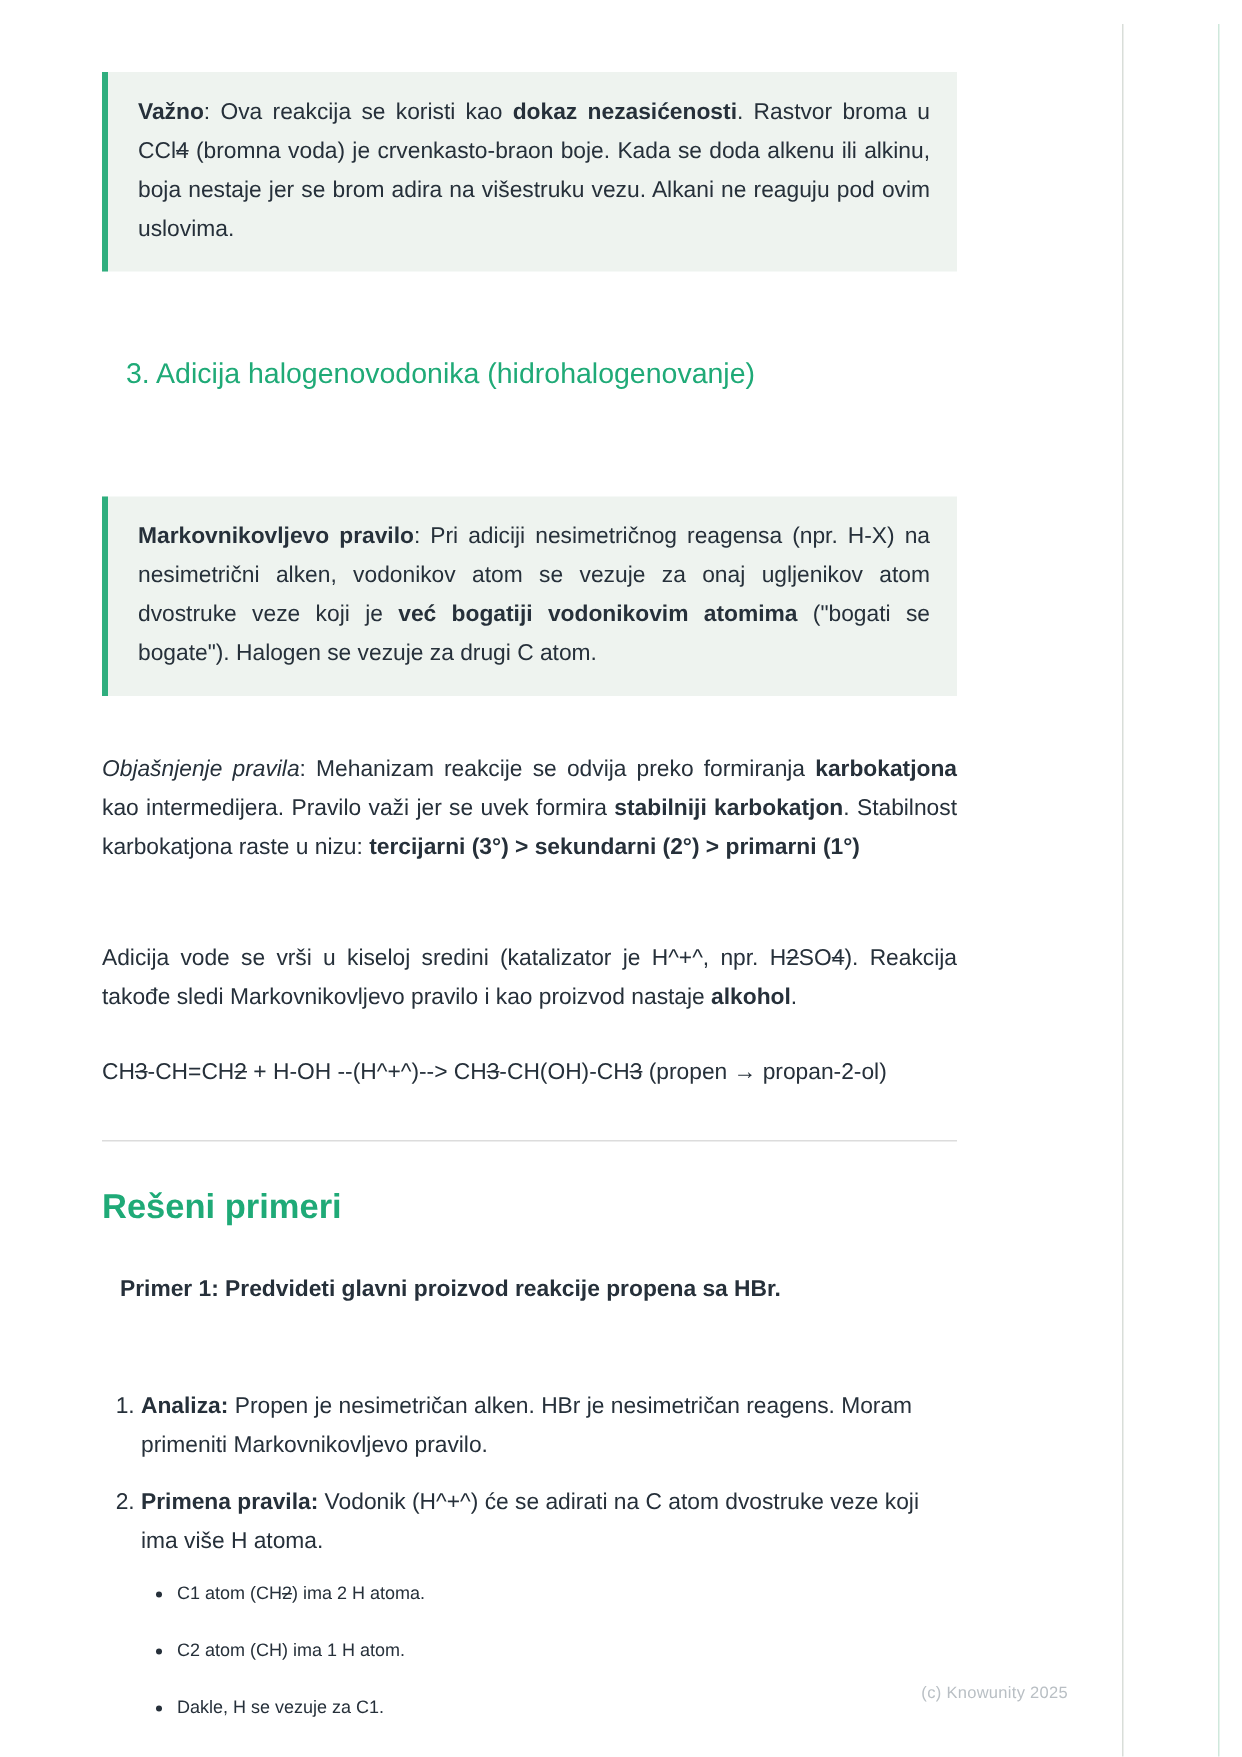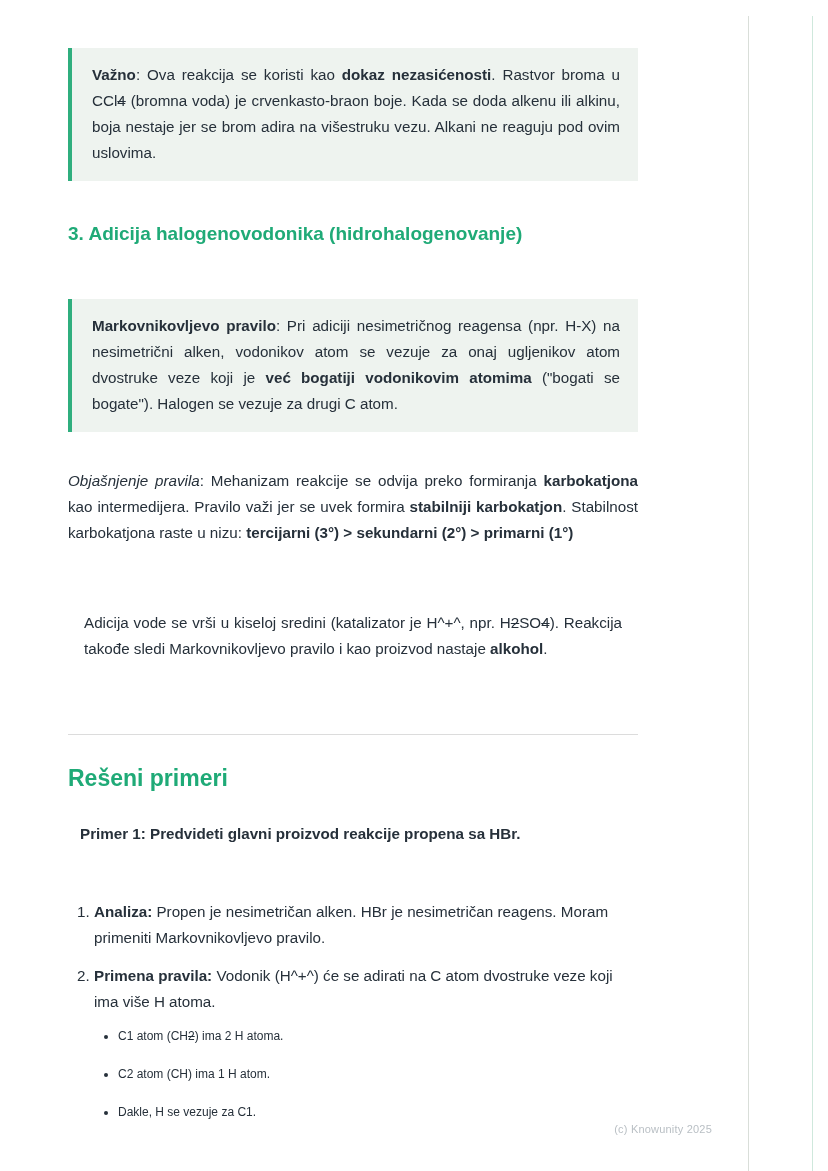--- a/index.html
+++ b/index.html
@@ -60,22 +60,22 @@
     margin: 0;
     font-size: 15.2px;
     line-height: 26px;
     text-align: justify;
     color: #26303a;
   }
 
   h2.section {
     color: #1faa77;
     font-size: 19px;
-    font-weight: bold;
-    margin: 0;
+    font-weight: normal;
+    margin: 16px;
     line-height: 26px;
   }
 
   h1.bigsection {
     color: #1faa77;
     font-size: 23px;
     font-weight: bold;
     margin: 0;
     line-height: 30px;
   }
@@ -158,24 +158,25 @@
 
     <div class="sp-36"></div>
 
     <p class="justify" style="margin:0"><span class="ital">Objašnjenje pravila</span>: Mehanizam reakcije se odvija preko formiranja <span class="strong">karbokatjona</span> kao intermedijera. Pravilo važi jer se uvek formira <span class="strong">stabilniji karbokatjon</span>. Stabilnost karbokatjona raste u nizu: <span class="strong">tercijarni (3°) &gt; sekundarni (2°) &gt; primarni (1°)</span></p>
 
     <div class="sp-32"></div>
 
 
     <div class="sp-16"></div>
 
-    <p class="justify" style="margin:16px">Adicija vode se vrši u kiseloj sredini (katalizator je H^+^, npr. H<span class="strike-num">2</span>SO<span class="strike-num">4</span>). Reakcija takođe sledi Markovnikovljevo pravilo i kao proizvod nastaje <span class="strong">alkohol</span>.</p>
+    <p class="justify" style="margin:0">Adicija vode se vrši u kiseloj sredini (katalizator je H^+^, npr. H<span class="strike-num">2</span>SO<span class="strike-num">4</span>). Reakcija takođe sledi Markovnikovljevo pravilo i kao proizvod nastaje <span class="strong">alkohol</span>.</p>
 
     <div class="sp-24"></div>
 
+    <div class="para">CH<span class="strike-num">3</span>-CH=CH<span class="strike-num">2</span> + H-OH --(H^+^)--&gt; CH<span class="strike-num">3</span>-CH(OH)-CH<span class="strike-num">3</span> (propen → propan-2-ol)</div>
 
     <div class="sp-32"></div>
 
     <hr class="divider">
 
     <div class="sp-28"></div>
 
     <h1 class="bigsection">Rešeni primeri</h1>
 
     <div class="sp-16"></div>

